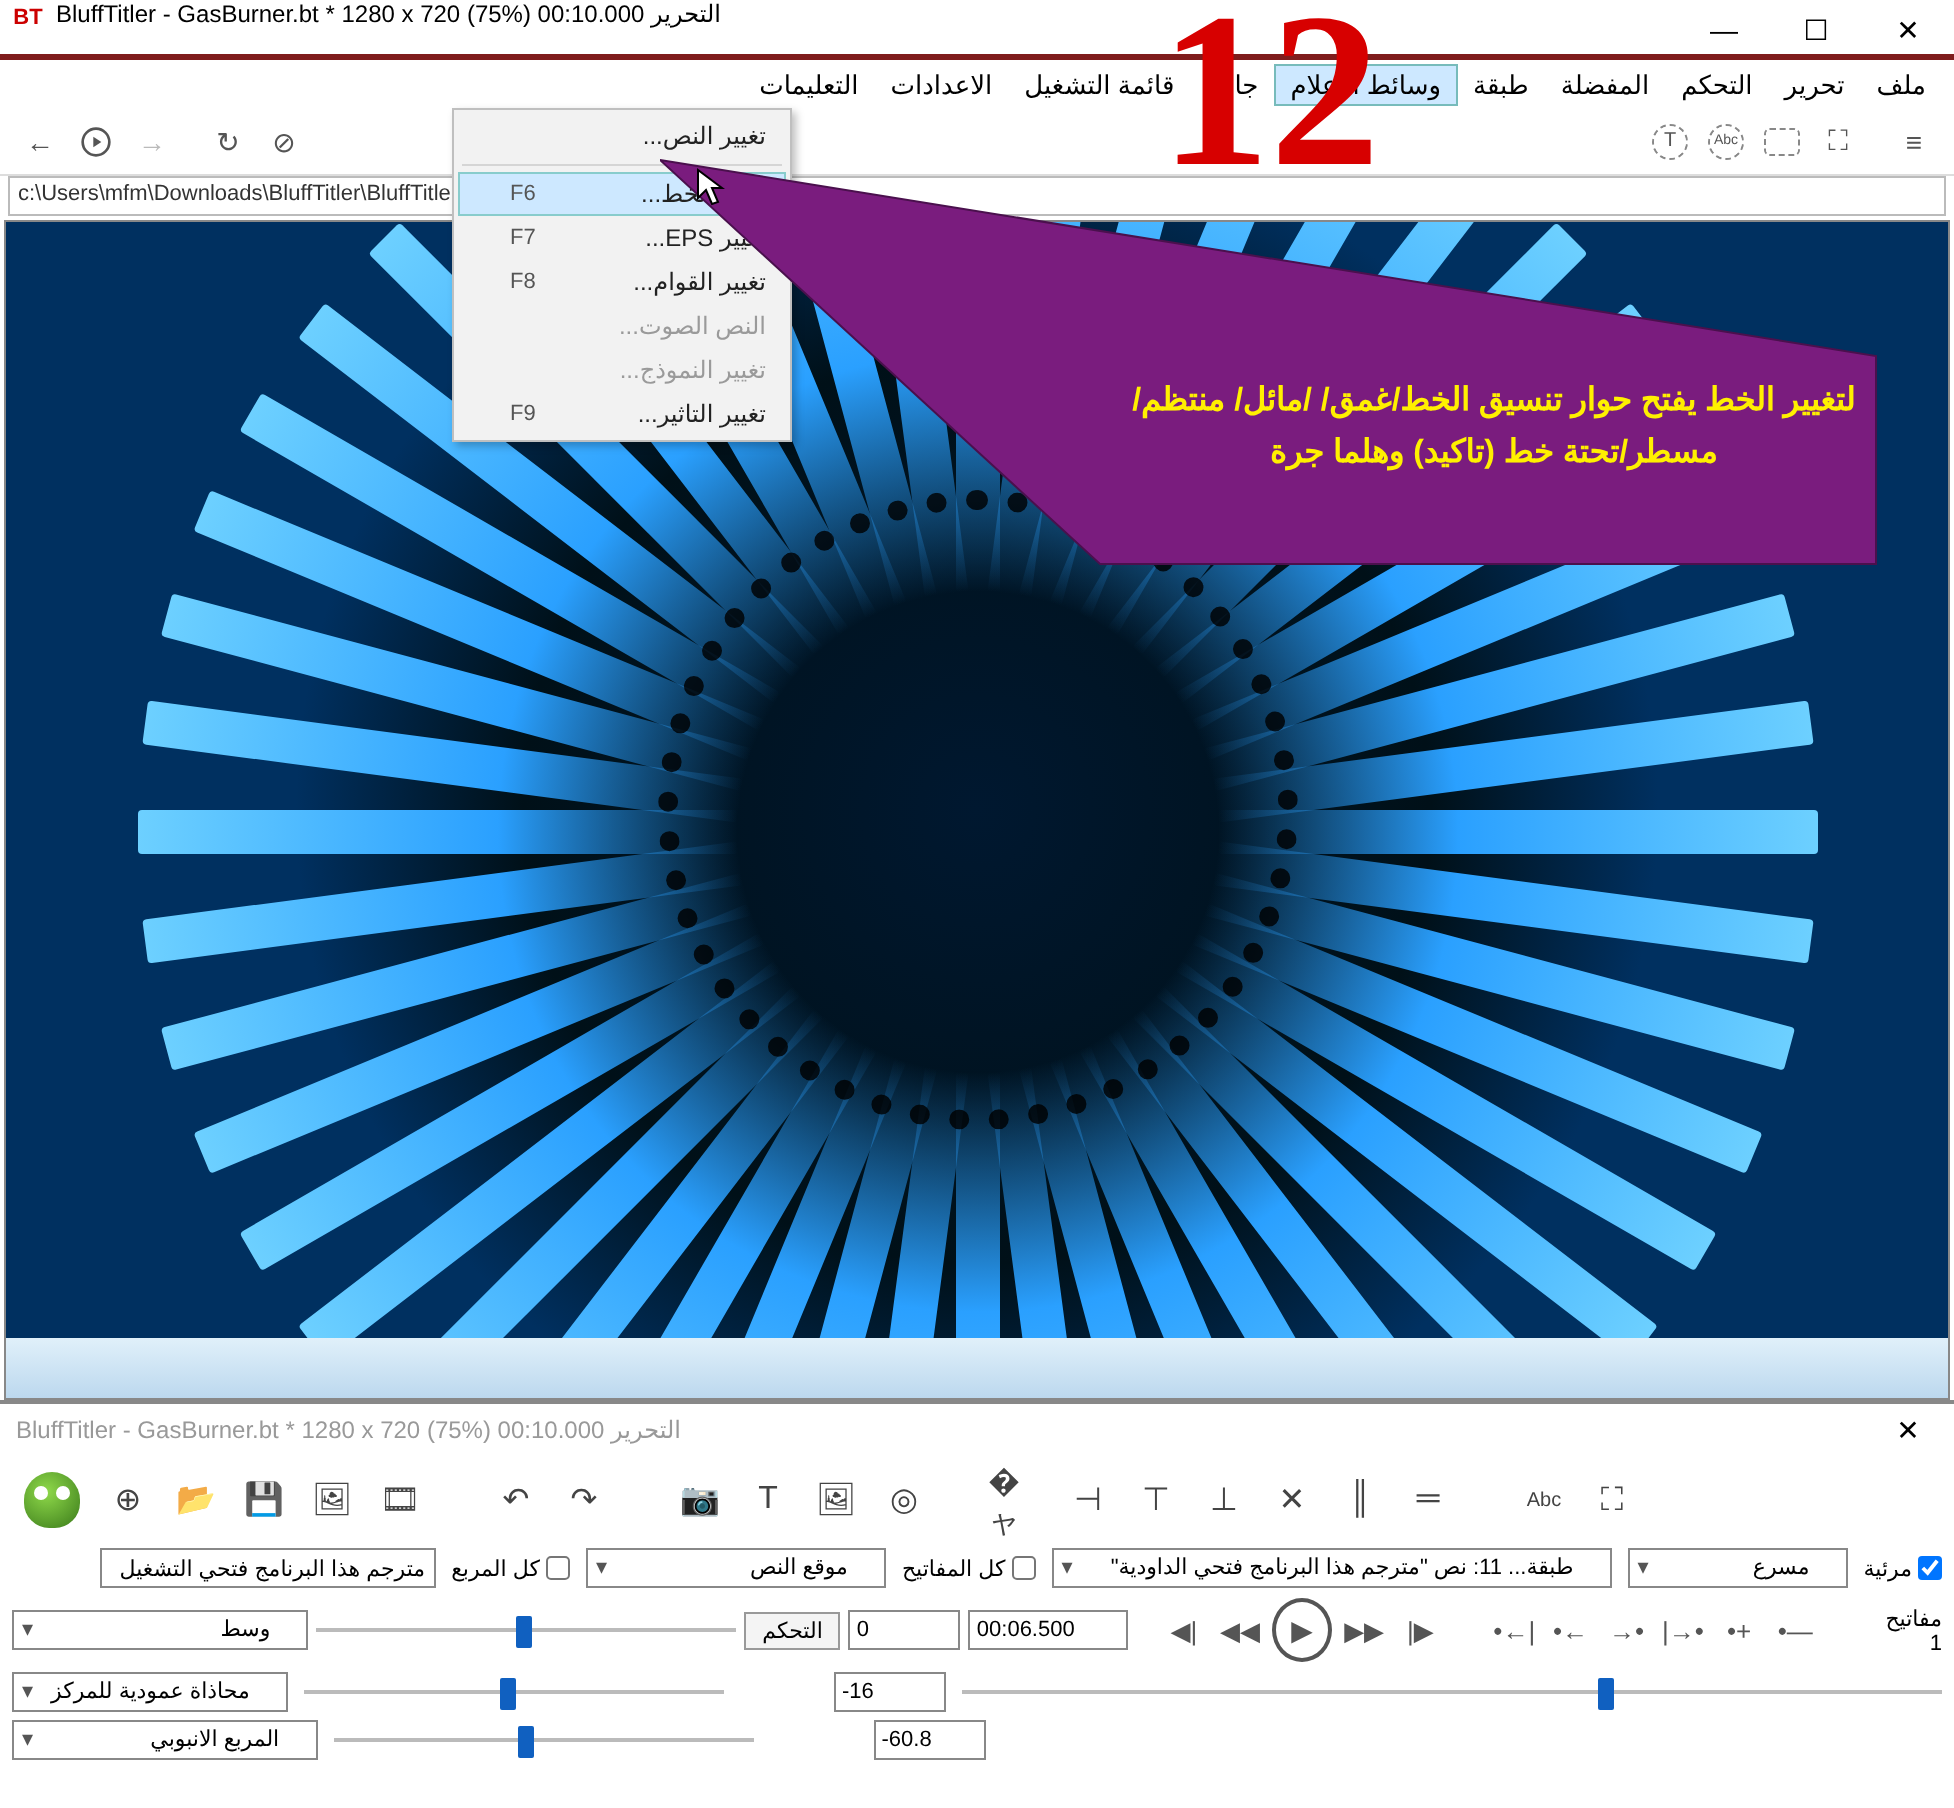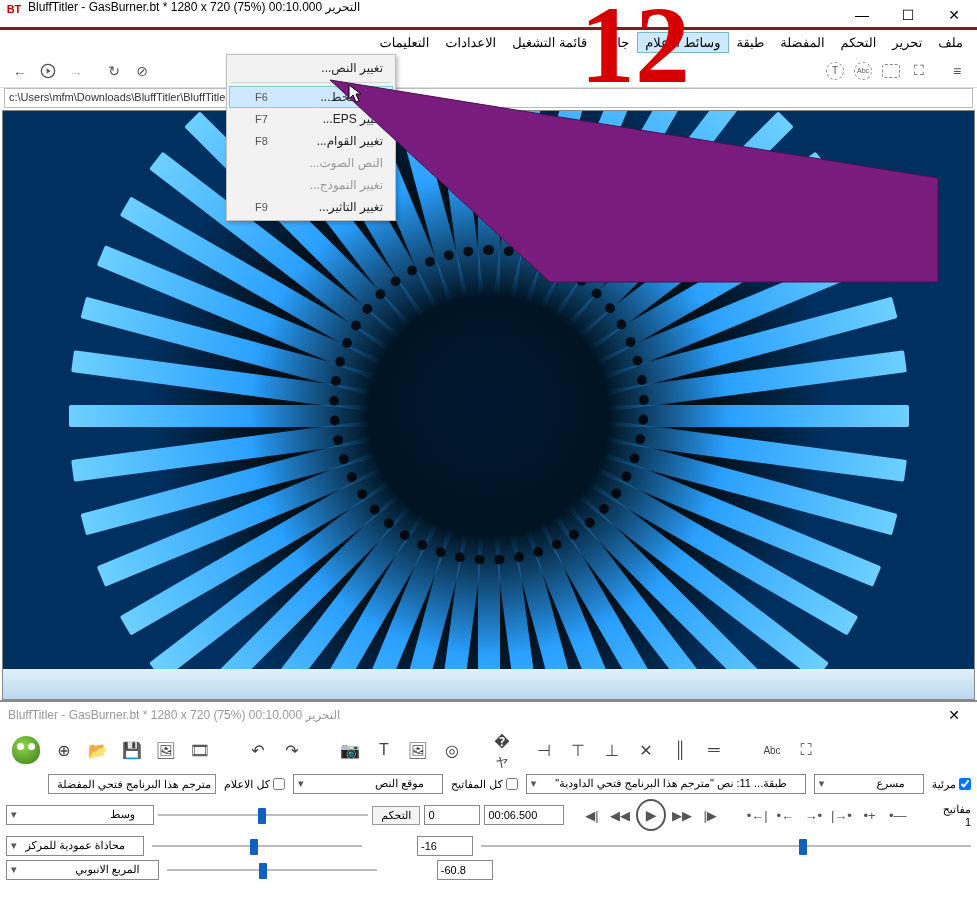--- a/index.html
+++ b/index.html
@@ -228,20 +228,21 @@
       <span class="sc">F9</span>
     </div>
   </div>
 
 <div class="big12">12</div>
 
 <div class="callout">
   <svg width="620" height="250">
     <polygon points="0,42 608,140 608,244 220,244" fill="#7a1c7e" stroke="#4a104d" stroke-width="1"></polygon>
   </svg>
+  <div class="txt">لتغيير الخط يفتح حوار تنسيق الخط/غمق/ /مائل/ منتظم/مسطر/تحتة خط (تاكيد) وهلما جرة</div>
 </div>
 
 <div class="cursor">
   <svg width="16" height="20">
       <path d="M1 1 L1 15 L5 11 L8 18 L11 17 L8 10 L13 10 Z" fill="#fff" stroke="#000" stroke-width="1"></path>
     </svg>
 </div>
 
 <div class="bottomwin">
   <div class="titlebar2">
@@ -295,23 +296,23 @@
       </label>
     <div class="dd" style="width:110px">مسرع</div>
     <div class="dd" style="width:280px">طبقة... 11: نص "مترجم هذا البرنامج فتحي الداودية"</div>
     <label>
         <input type="checkbox" style="">
         <span>كل المفاتيح</span>
       </label>
     <div class="dd" style="width:150px">موقع النص</div>
     <label>
         <input type="checkbox" style="">
-        <span>كل الاعلام</span>
+        <span>كل المربع</span>
       </label>
-    <div class="box" style="width:168px">مترجم هذا البرنامج فتحي المفضلة</div>
+    <div class="box" style="width:168px">مترجم هذا البرنامج فتحي التشغيل</div>
   </div>
 
   <div class="playrow">
     <span style="font-size:11px">مفاتيح 1</span>
     <div style="width:20px"></div>
     <div class="pb">—•</div>
     <div class="pb">+•</div>
     <div class="pb">•→|</div>
     <div class="pb">•→</div>
     <div class="pb">←•</div>

